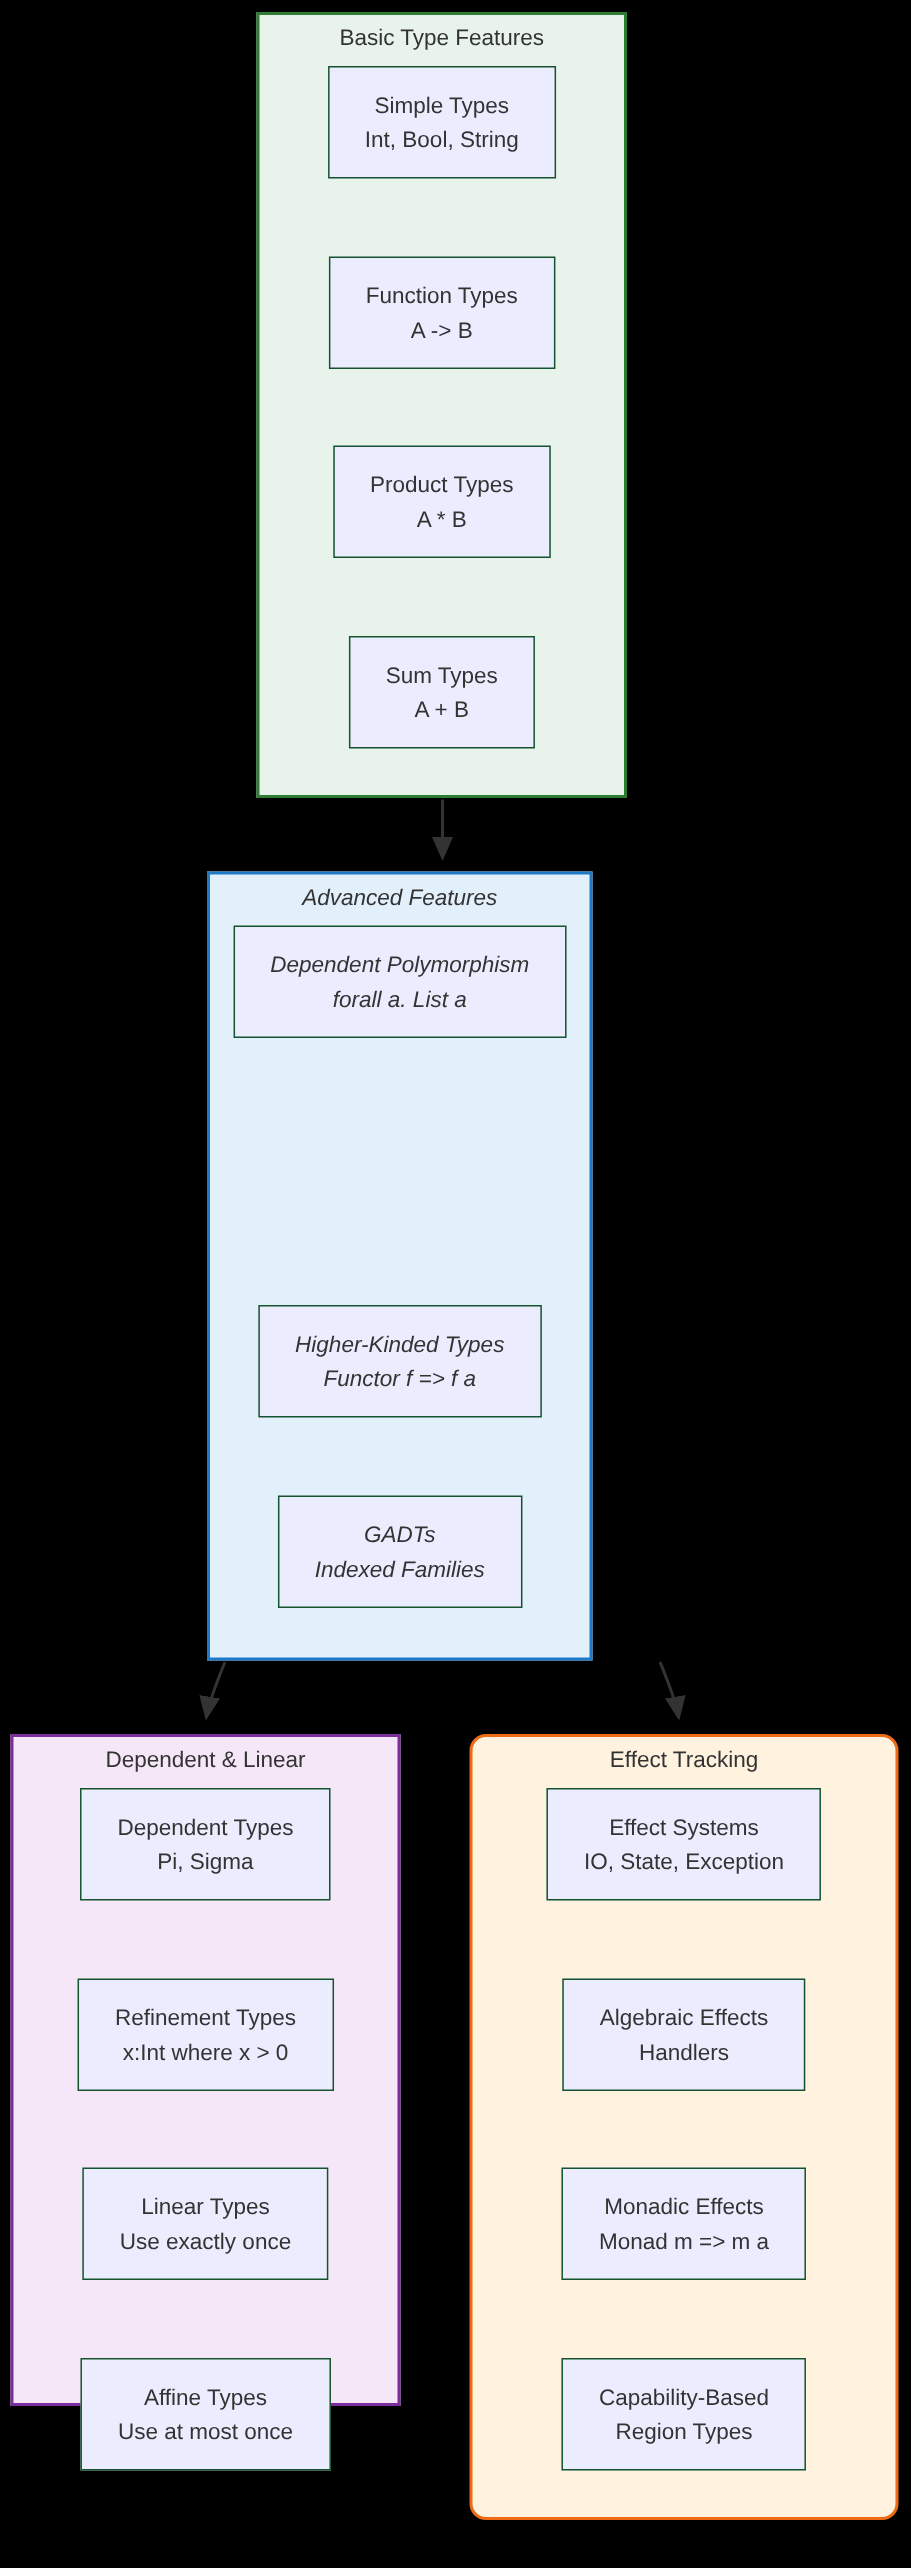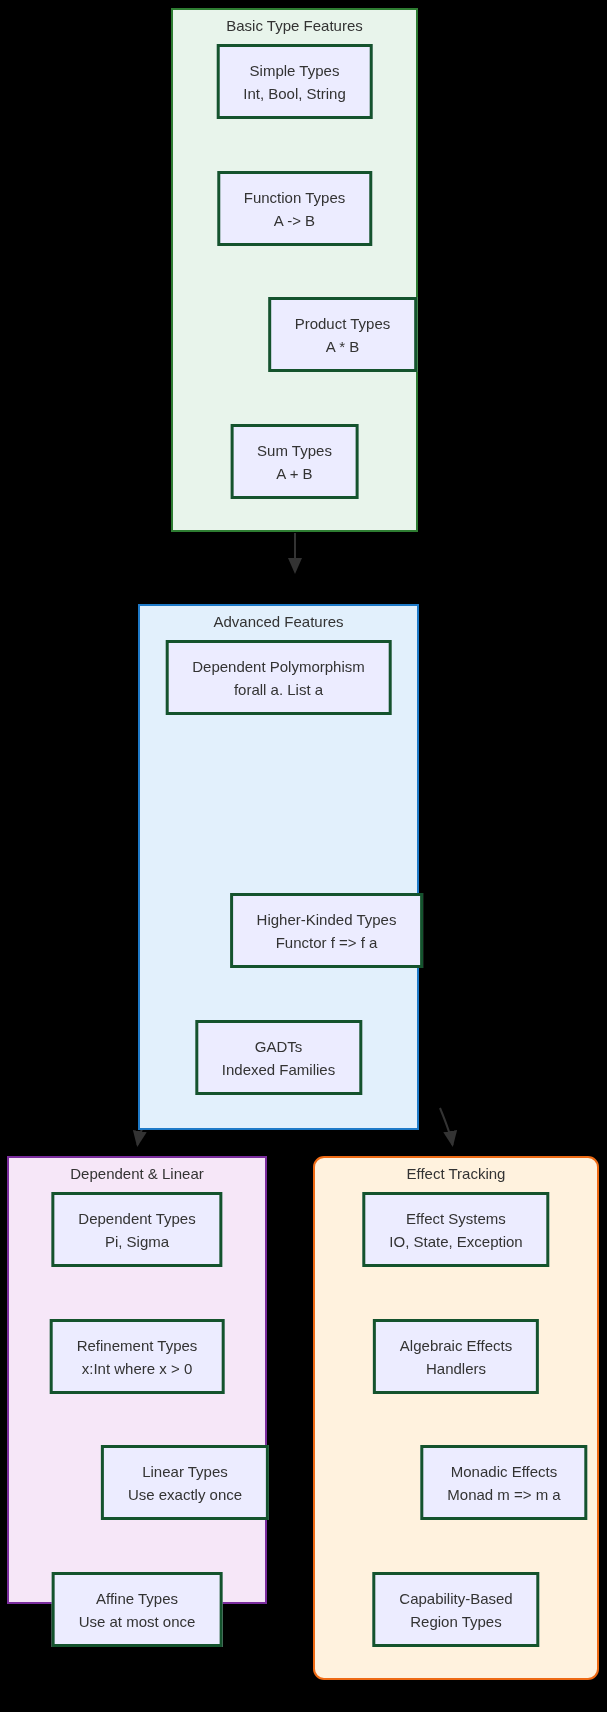--- a/index.html
+++ b/index.html
@@ -14,45 +14,45 @@
     border: 2px solid;
   }
   .group-title {
     position: absolute;
     top: 7px; left: 0; right: 0;
     text-align: center;
     font-size: 15px;
     color: #333333;
   }
   .g-basic     { left: 171px; top: 8px;    width: 247px; height: 524px; background: #e8f4eb; border-color: #2e7d32; padding-left: 32px; }
-  .g-advanced  { left: 138px; top: 604px;  width: 281px; height: 526px; background: #e2f0fc; border-color: #1e7ac8; }
+  .g-advanced  { left: 138px; top: 581px;  width: 257px; height: 526px; background: #e2f0fc; border-color: #1e7ac8; font-style: italic; }
   .g-dependent { left: 7px;   top: 1156px; width: 260px; height: 448px; background: #f6e7f8; border-color: #7b2d9e; }
   .g-effects   { left: 313px; top: 1156px; width: 286px; height: 524px; background: #fff2de; border-color: #ee6a14; border-radius: 11px; }
   .node {
     position: absolute;
     left: 50%;
     transform: translateX(-50%);
     height: 75px;
     width: max-content;
     padding: 0 24px;
     box-sizing: border-box;
     background: #ececff;
-    border: 3px solid #14532d;
+    border: 1px solid #14532d;
     display: flex;
     flex-direction: column;
     align-items: center;
     justify-content: center;
     font-size: 15px;
     line-height: 23px;
     white-space: nowrap;
     text-align: center;
   }
   .pos0 { top: 34px; }
   .pos1 { top: 161px; }
-  .pos2 { top: 287px; margin-left: 48px; }
+  .pos2 { top: 287px; }
   .pos3 { top: 414px; }
   #edge-layer {
     position: absolute;
     top: 0; left: 0;
     pointer-events: none;
   }
 </style>
 </head>
 <body>
 

